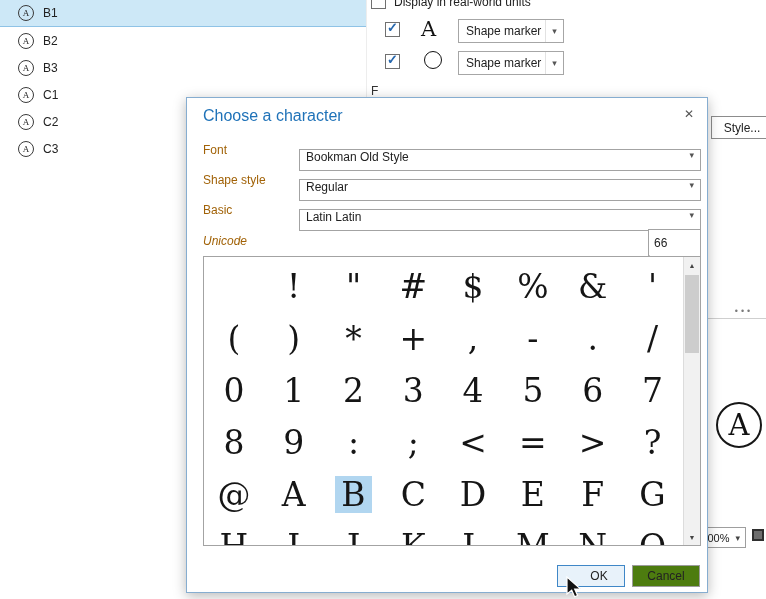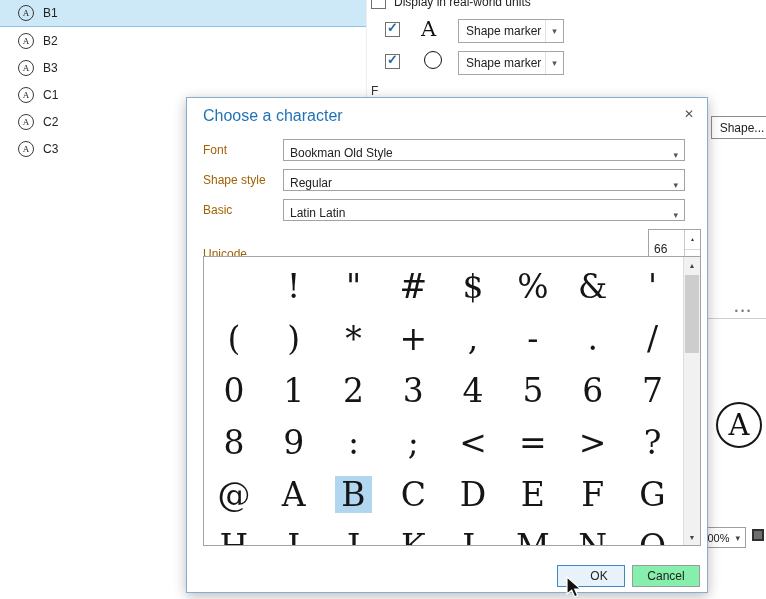--- a/index.html
+++ b/index.html
@@ -42,45 +42,45 @@
   .preview-zoom-icon{position:absolute;left:752px;top:529px;width:12px;height:12px;border:2px solid #2f2f2f;
             background:#6d6d6d;box-sizing:border-box;}
 
   
   .dialog{position:absolute;left:186px;top:97px;width:522px;height:496px;background:#fff;
           border:1px solid #86add0;box-shadow:0 3px 12px rgba(0,0,0,.28);box-sizing:border-box;z-index:5;}
   .dlg-title{position:absolute;left:16px;top:9px;font-size:16px;color:#1f72b8;}
   .dlg-close{position:absolute;right:8px;top:6px;width:20px;height:20px;display:flex;align-items:center;
              justify-content:center;color:#555;font-size:12px;cursor:default;}
   .fld-label{position:absolute;left:16px;color:#a16207;}
-  .combo{position:absolute;left:96px;width:402px;height:22px;border:1px solid #a3a3a3;background:#fff;
-         box-sizing:border-box;display:flex;align-items:flex-end;padding-left:6px;}
+  .combo{position:absolute;left:112px;width:402px;height:22px;border:1px solid #a3a3a3;background:#fff;
+         box-sizing:border-box;display:flex;align-items:flex-start;padding-left:6px;margin-top:10px;}
   .combo .arr{margin-left:auto;padding-right:6px;color:#555;font-size:9px;}
   .spinner{position:absolute;left:461px;width:53px;height:40px;border:1px solid #a3a3a3;background:#fff;
-           box-sizing:border-box;display:flex;}
+           box-sizing:border-box;display:flex;flex-direction:column;}
   .spinner .val{flex:1;display:flex;align-items:center;padding-left:5px;}
   .spin-col{width:15px;border-left:1px solid #c8c8c8;display:flex;flex-direction:column;}
   .spin-btn{flex:1;display:flex;align-items:center;justify-content:center;font-size:5px;color:#333;}
   .spin-btn.up{border-bottom:1px solid #d8d8d8;}
 
   .char-grid{position:absolute;left:16px;top:158px;width:498px;height:290px;border:1px solid #a3a3a3;
              background:#fff;box-sizing:border-box;overflow:hidden;}
   .chars{position:absolute;left:0;top:3px;width:479px;}
   .grow{display:flex;}
   .cell{width:59.8px;height:52px;display:flex;align-items:center;justify-content:center;}
   .g{font-family:"DejaVu Serif","Liberation Serif",serif;font-size:33px;color:#151515;line-height:1;}
   .g.sel{background:#b1d6f0;padding:2px 6px;}
   .sb{position:absolute;right:0;top:0;bottom:0;width:17px;background:#f1f1f1;border-left:1px solid #dcdcdc;box-sizing:border-box;}
   .sb-btn{position:absolute;left:0;width:100%;height:16px;display:flex;align-items:center;justify-content:center;
           font-size:7px;color:#444;}
   .sb-btn.up{top:0;} .sb-btn.down{bottom:0;}
   .sb-thumb{position:absolute;left:1px;right:1px;top:18px;height:78px;background:#cdcdcd;}
 
   .btn{position:absolute;top:467px;width:68px;height:22px;display:flex;align-items:center;justify-content:center;
-       box-sizing:border-box;background:#86efac;border:1px solid #9c9c9c;}
+       box-sizing:border-box;background:#4d7c0f;border:1px solid #9c9c9c;}
   .btn.ok{left:370px;border:1px solid #3f87c7;background:#e8f2fa;padding-left:16px;}
   .btn.cancel{left:445px;}
 
   .cursor{position:absolute;left:566px;top:576px;z-index:50;}
 </style>
 </head>
 <body>
 
 <div id="screen">
 
@@ -146,21 +146,21 @@
   </div>
   <span class="circle-sample" style="position:absolute;left:424px;top:51px;"></span>
   <div class="combo-sm" style="left:458px;top:51px;">
     <span>Shape marker</span>
     <span class="arrow-zone">▾</span>
   </div>
 
   <span class="partial-label">F</span>
 
   <div class="font-btn">
-    <span>Shape...</span>
+    <span>Style...</span>
   </div>
 
   <div class="grip-dots">•••</div>
   <div class="grip-line"></div>
 
   <div class="preview-a">
     <span>A</span>
   </div>
 
   <div class="zoom-box">
@@ -186,21 +186,21 @@
       <span>Regular</span>
       <span class="arr">▾</span>
     </div>
 
     <div class="fld-label" style="top:105px;">Basic</div>
     <div class="combo" style="top:101px;">
       <span>Latin Latin</span>
       <span class="arr">▾</span>
     </div>
 
-    <div class="fld-label" style="top:149px;">Unicode</div>
+    <div class="fld-label" style="top:136px;font-style:italic;">Unicode</div>
     <div class="spinner" style="top:131px;">
       <span class="val">66</span>
       <span class="spin-col">
         <span class="spin-btn up">▲</span>
         <span class="spin-btn">▼</span>
       </span>
     </div>
 
     <div class="char-grid">
       <div class="chars">

